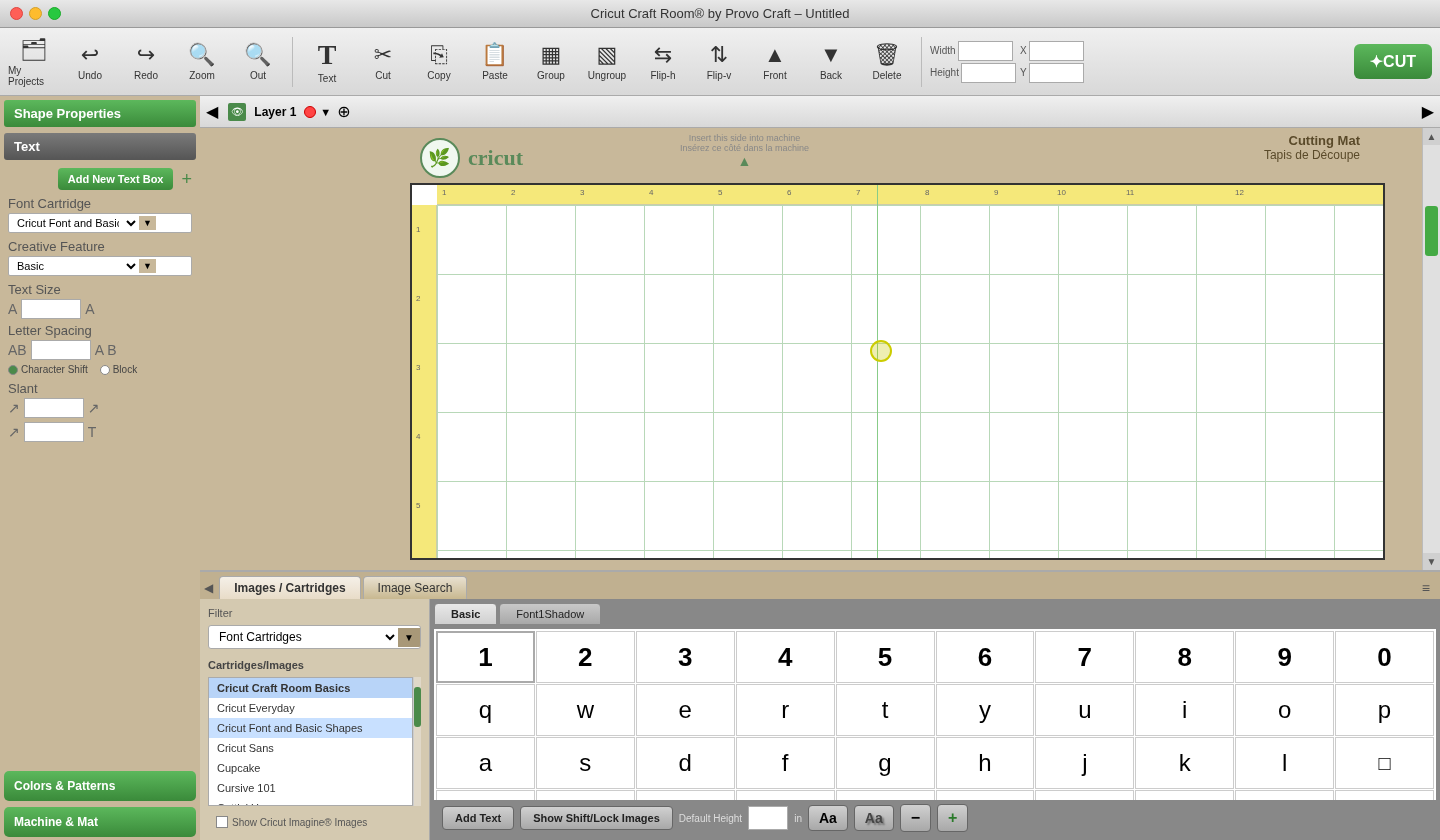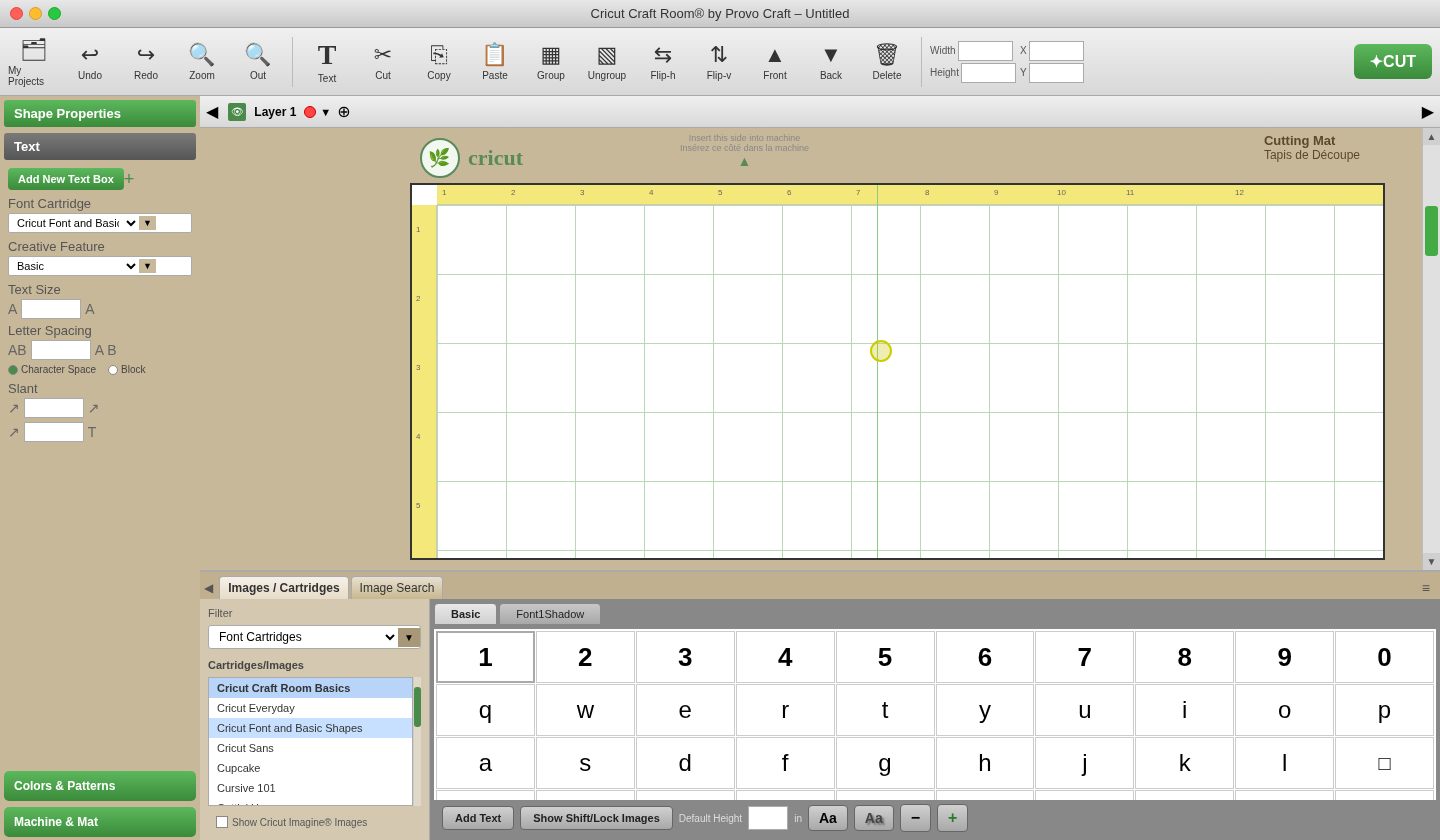--- a/index.html
+++ b/index.html
@@ -166,21 +166,21 @@
       background: #c0b090;
       padding: 4px 4px 0 4px;
       gap: 2px;
     }
     .bottom-tab-arrow { font-size: 12px; cursor: pointer; color: #555; margin-right: 4px; }
     .bottom-tab {
       background: linear-gradient(to bottom, #e8e0d0, #c8b890);
       border: 1px solid #aaa;
       border-bottom: none;
       border-radius: 4px 4px 0 0;
-      padding: 4px 8px;
+      padding: 4px 14px;
       font-size: 12px;
       cursor: pointer;
       color: #333;
     }
     .bottom-tab.active { background: linear-gradient(to bottom, #f5f0e8, #e8dcc8); font-weight: bold; }
 
     #bottom-content {
       display: flex;
       flex: 1;
       overflow: hidden;
@@ -342,21 +342,21 @@
     .add-btn {
       background: linear-gradient(to bottom, #5cb85c, #3a8a3a);
       color: white;
       border: none;
       border-radius: 4px;
       padding: 5px 10px;
       font-size: 11px;
       cursor: pointer;
       font-weight: bold;
     }
-    .add-row { display: flex; align-items: center; gap: 0; margin-bottom: 6px; }
+    .add-row { display: flex; align-items: center; gap: 8px; margin-bottom: 6px; justify-content: flex-end; }
     .size-icon { font-size: 14px; color: #666; }
 
     
     .sidebar-bottom-item {
       background: linear-gradient(to bottom, #5cb85c, #3a8a3a);
       color: white;
       padding: 8px 10px;
       font-size: 12px;
       font-weight: bold;
       border-radius: 5px;
@@ -522,21 +522,21 @@
       <div class="left-label">Letter Spacing</div>
       <div class="left-input-row">
         <span class="size-icon">AB</span>
         <input type="text" class="left-input" style="">
         <span class="size-icon">A B</span>
       </div>
 
       <div class="radio-row" style="margin-bottom:6px;">
         <label style="display:flex;align-items:center;gap:3px;cursor:pointer;">
           <span class="radio-dot selected"></span>
-          <span>Character Space</span>
+          <span>Character Shift</span>
         </label>
         <label style="display:flex;align-items:center;gap:3px;cursor:pointer;">
           <span class="radio-dot"></span>
           <span>Block</span>
         </label>
       </div>
 
       <div class="left-label">Slant</div>
       <div class="left-input-row">
         <span class="size-icon">↗</span>
@@ -579,21 +579,21 @@
             <span style="color:#5a8a5a;font-size:18px;">🌿</span>
           </div>
           <span style="font-size:22px;font-family:cursive;color:#5a8a5a;font-weight:bold;">cricut</span>
         </div>
 
         <div style="position:absolute;left:480px;top:5px;text-align:center;font-size:9px;color:#888;">
           Insert this side into machine<br>Insérez ce côté dans la machine
           <div style="font-size:14px;color:#5a8a5a;text-align:center;">▲</div>
         </div>
 
-        <div style="position:absolute;right:80px;top:5px;text-align:left;">
+        <div style="position:absolute;right:80px;top:5px;text-align:right;">
           <div style="font-size:13px;font-weight:bold;color:#5a4a2a;">Cutting Mat</div>
           <div style="font-size:12px;color:#5a4a2a;">Tapis de Découpe</div>
         </div>
 
         <div id="cutting-mat">
 
           <div class="mat-ruler-h">
             <span class="ruler-num" style="left:5px;">1</span>
             <span class="ruler-num" style="left:74px;">2</span>
             <span class="ruler-num" style="left:143px;">3</span>

